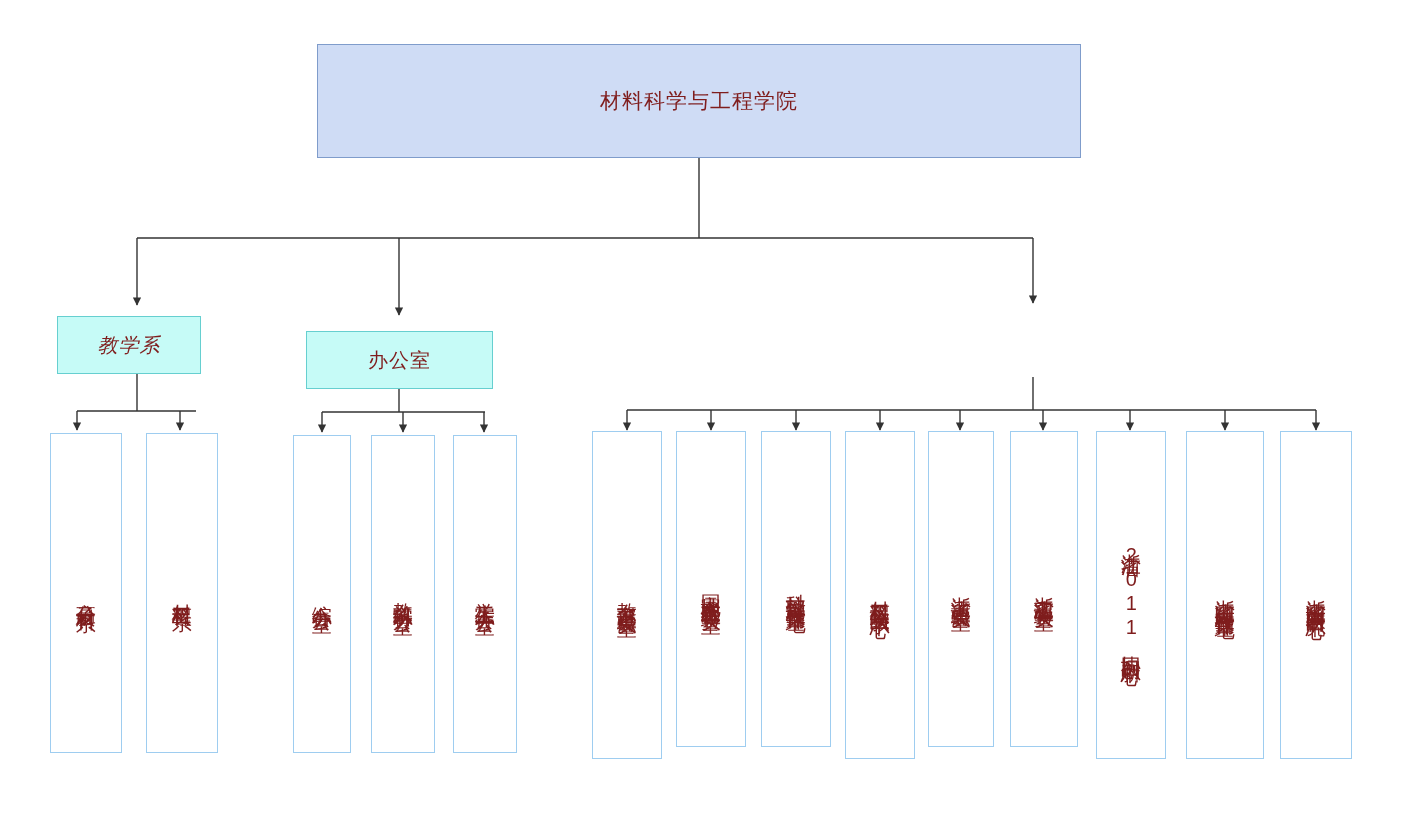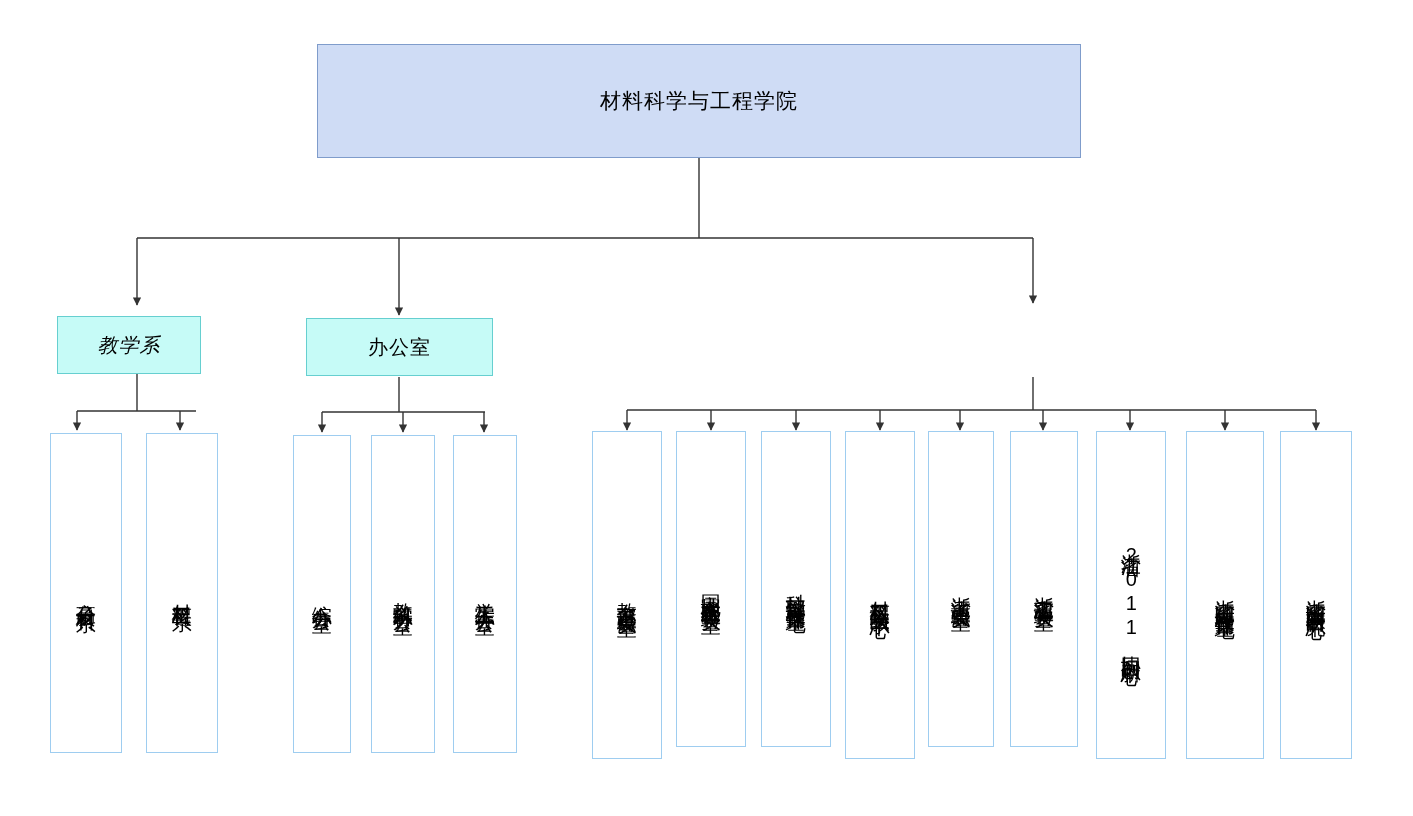--- a/index.html
+++ b/index.html
@@ -24,21 +24,21 @@
     height: 816px;
     pointer-events: none;
   }
   .node {
     position: absolute;
     box-sizing: border-box;
     display: flex;
     align-items: center;
     justify-content: center;
     text-align: center;
-    color: #000000;
+    color: #7f1d1d;
   }
   
   .node.root {
     background: #cfdcf5;
     border: 1px solid #7f9ccb;
     font-size: 21px;
     letter-spacing: 1px;
   }
   
   .node.level2 {
@@ -109,21 +109,21 @@
   </svg>
 
   <div class="node root" style="left:317px; top:44px; width:764px; height:114px;">
     <span>材料科学与工程学院</span>
   </div>
 
   <div class="node level2" style="left:57px; top:316px; width:144px; height:58px;font-style:italic;">
     <span>教学系</span>
   </div>
 
-  <div class="node level2" style="left:306px; top:318px; width:187px; height:58px;">
+  <div class="node level2" style="left:306px; top:331px; width:187px; height:58px;">
     <span>办公室</span>
   </div>
 
 
   <div class="node leaf" style="left:50px; top:433px; width:72px; height:320px;">
     <span class="vtext">高分子材料系</span>
   </div>
   <div class="node leaf" style="left:146px; top:433px; width:72px; height:320px;">
     <span class="vtext">材料工程系</span>
   </div>

